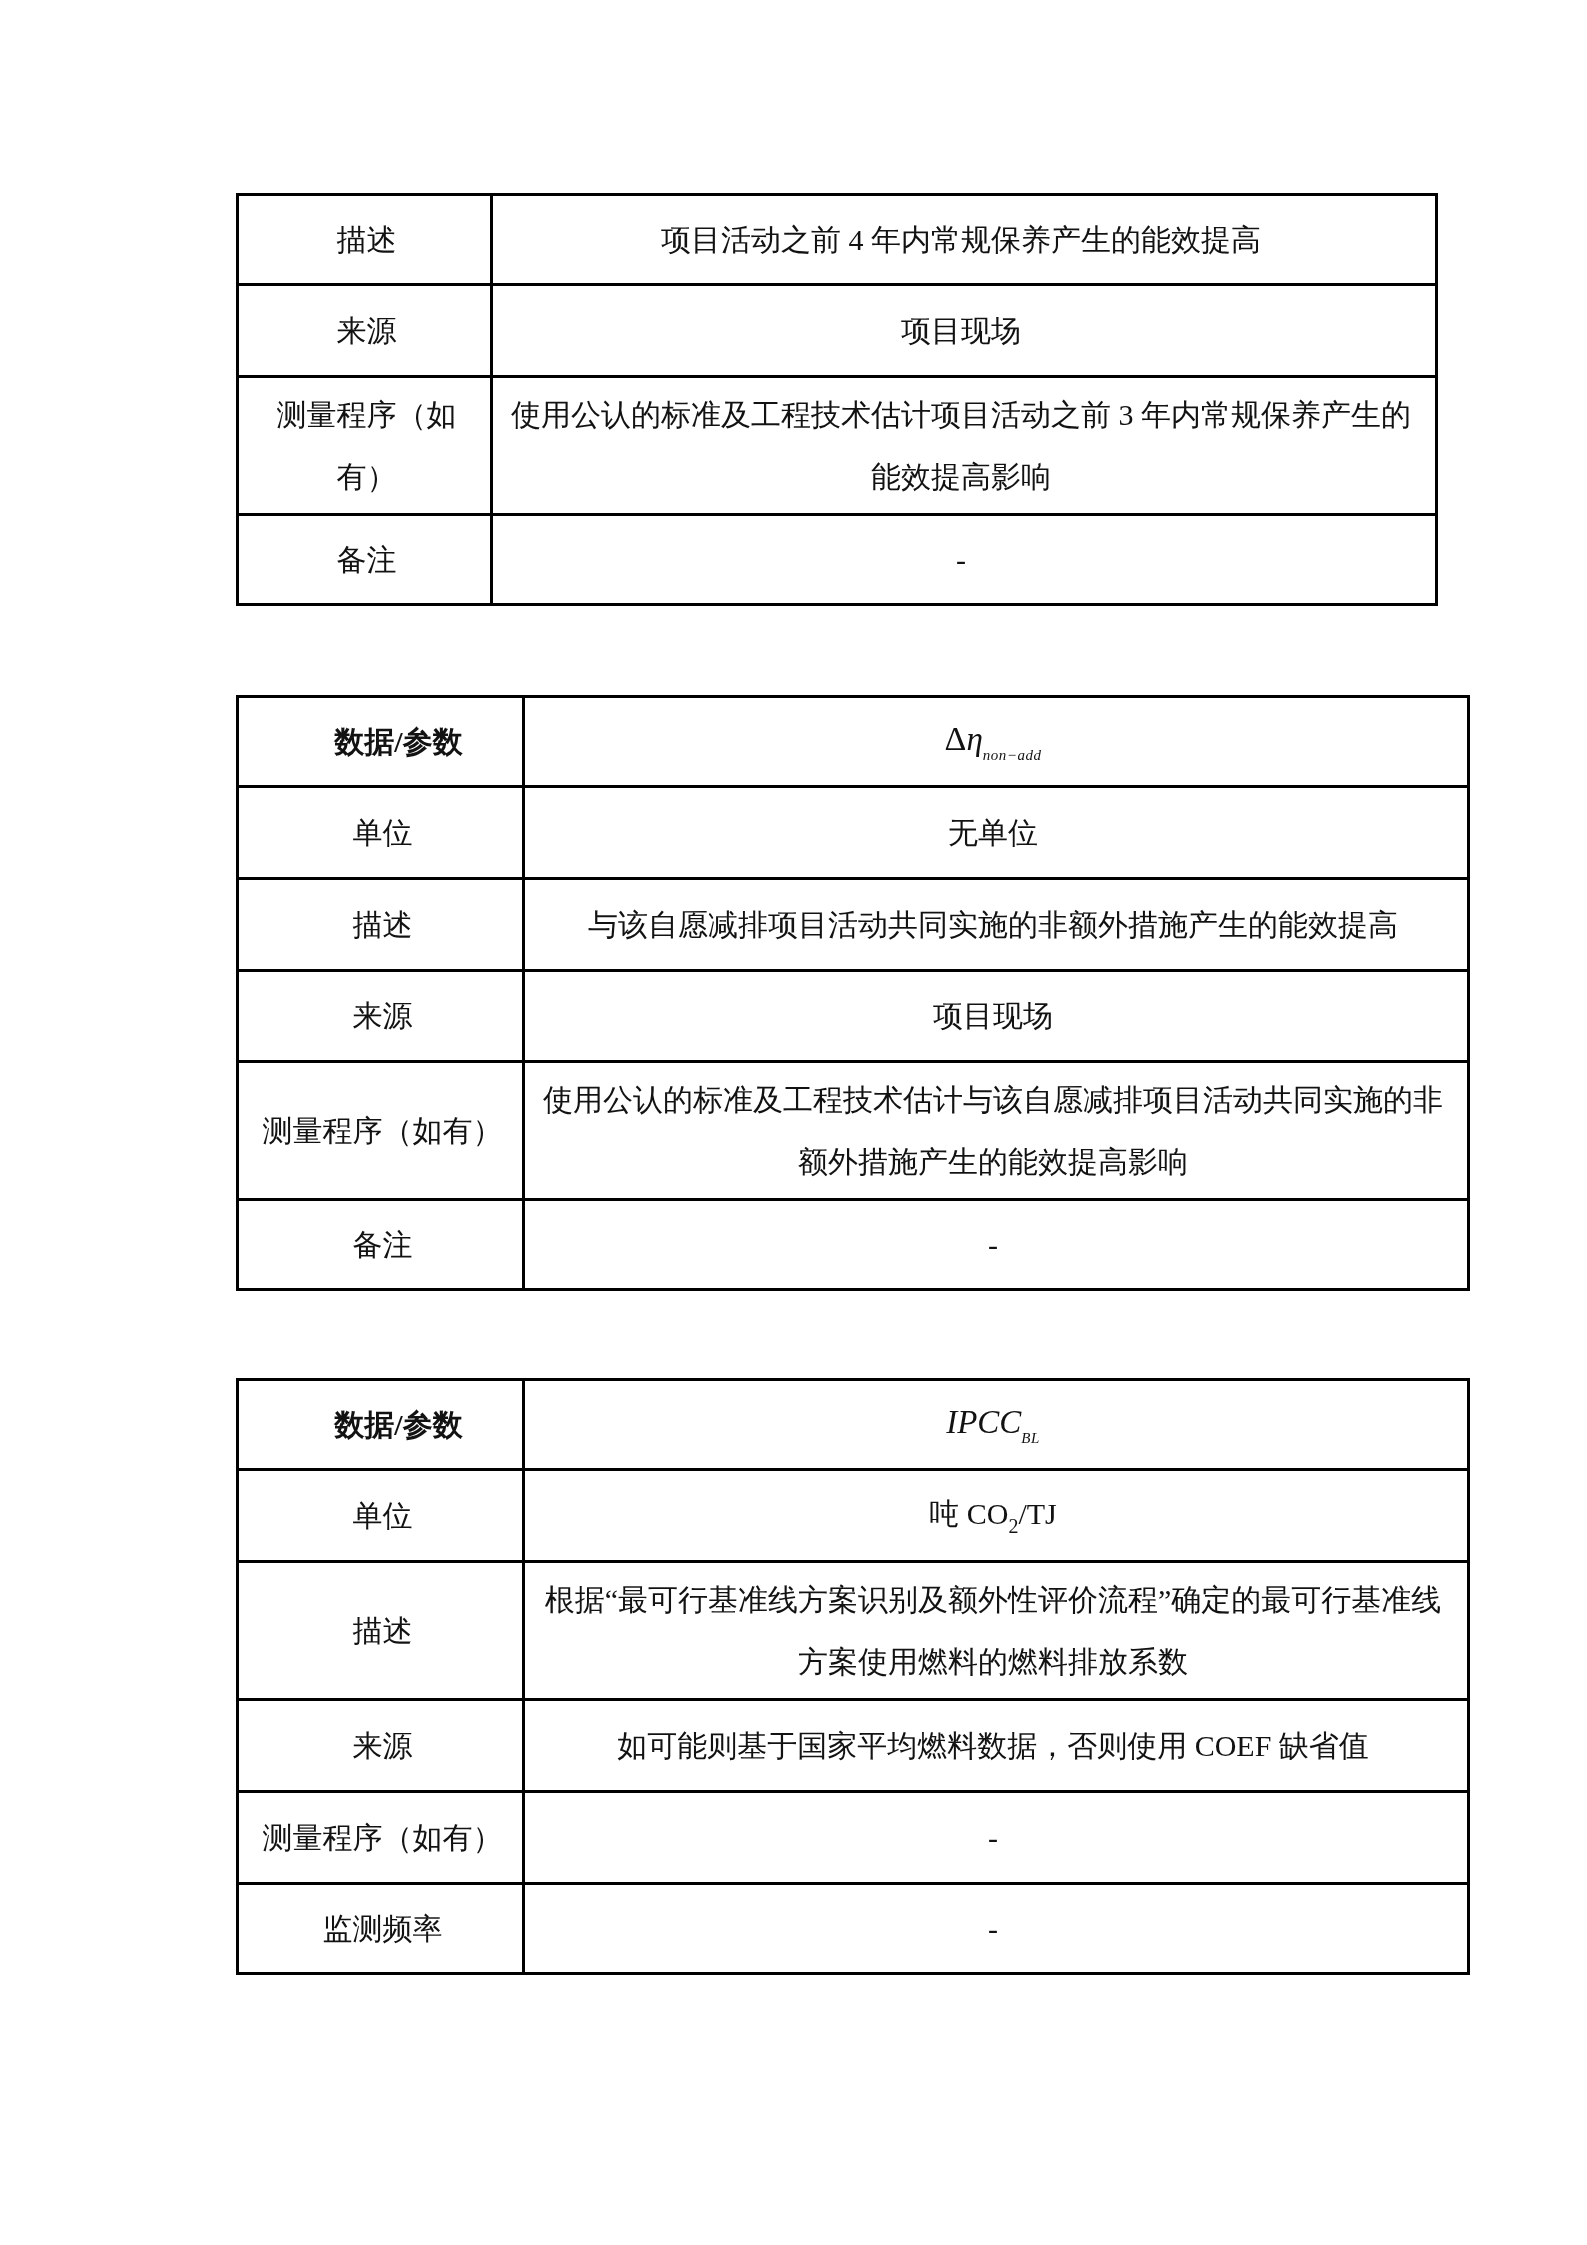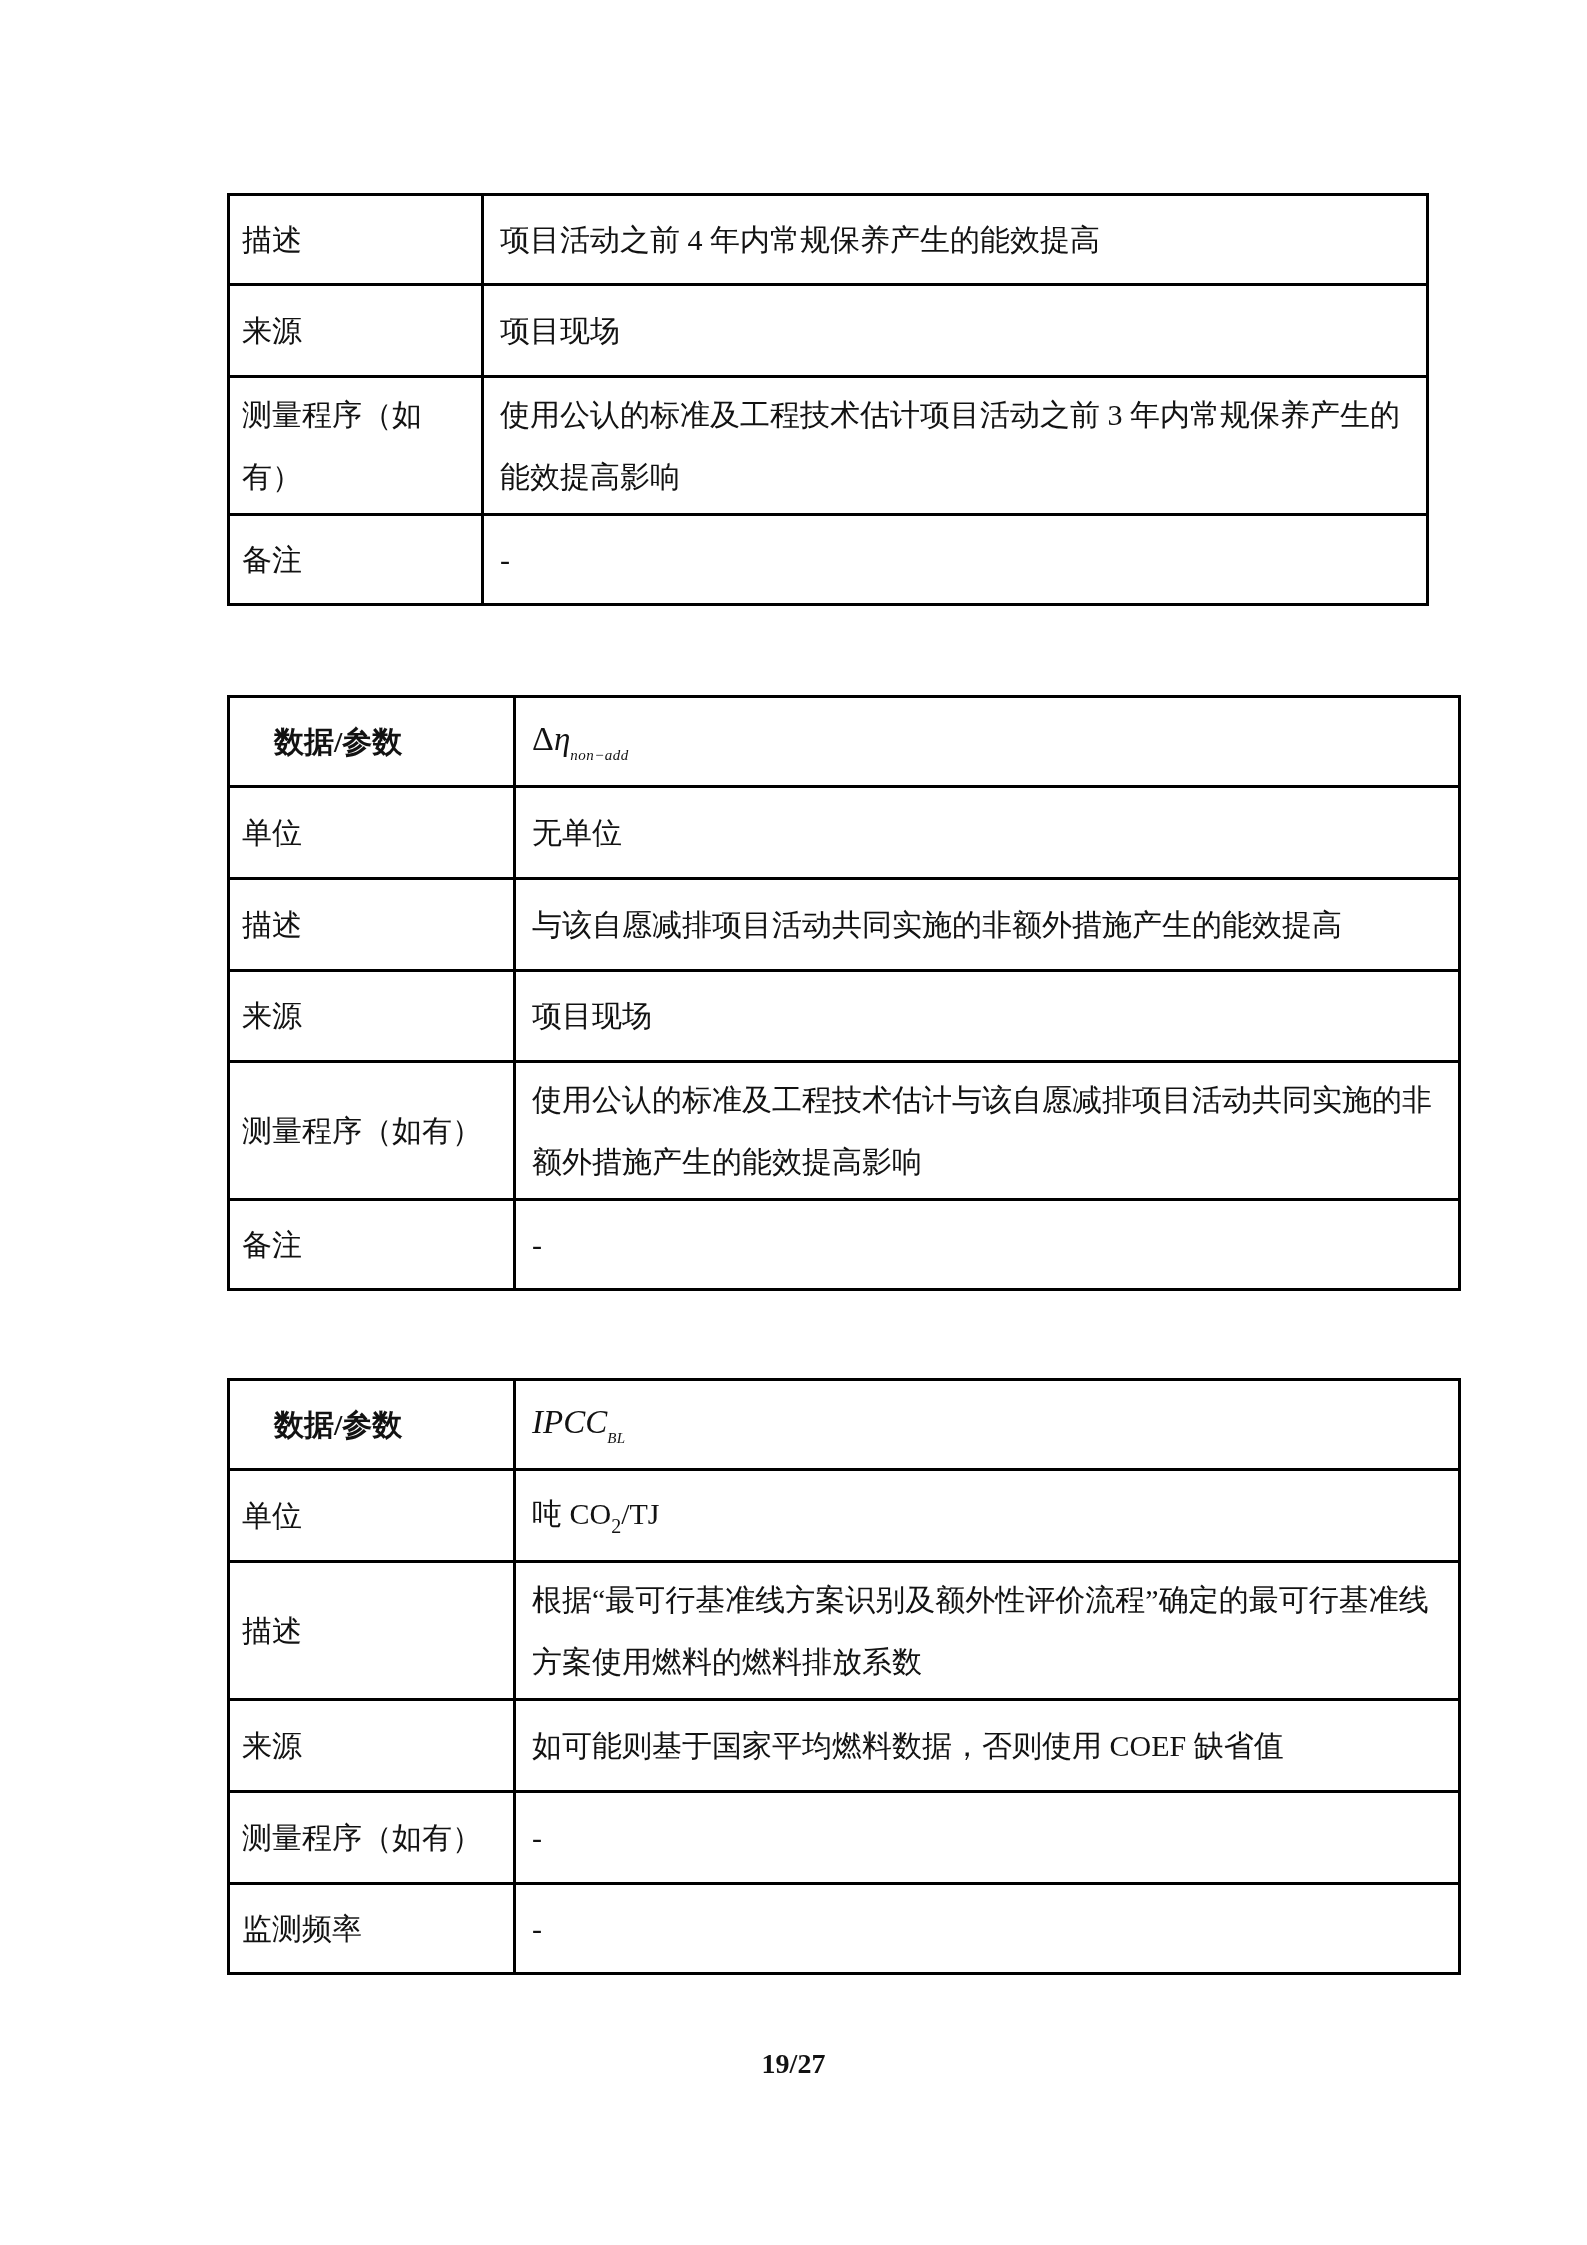--- a/index.html
+++ b/index.html
@@ -11,24 +11,25 @@
     position: relative;
     width: 1587px;
     height: 2245px;
     background: #ffffff;
     font-family: "Liberation Serif", "DejaVu Serif", serif;
     color: #121212;
     overflow: hidden;
   }
   table.param-table {
     position: absolute;
-    left: 227px;
+    left: 236px;
     width: 1135px;
     border-collapse: collapse;
     table-layout: fixed;
+    text-align: center;
   }
   #table1 { top: 193px; }
   #table2 { top: 695px; }
   #table3 { top: 1378px; }
 
   .param-table td {
     border: 3px solid #000000;
     vertical-align: middle;
     font-size: 30px;
     line-height: 62px;
@@ -159,15 +160,14 @@
       <td class="c1">测量程序（如有）</td>
       <td class="c2">-</td>
     </tr>
     <tr class="r90">
       <td class="c1">监测频率</td>
       <td class="c2">-</td>
     </tr>
   </tbody>
     </table>
 
-  <div class="page-footer">19/27</div>
 
 </div>
 
 </body></html>

